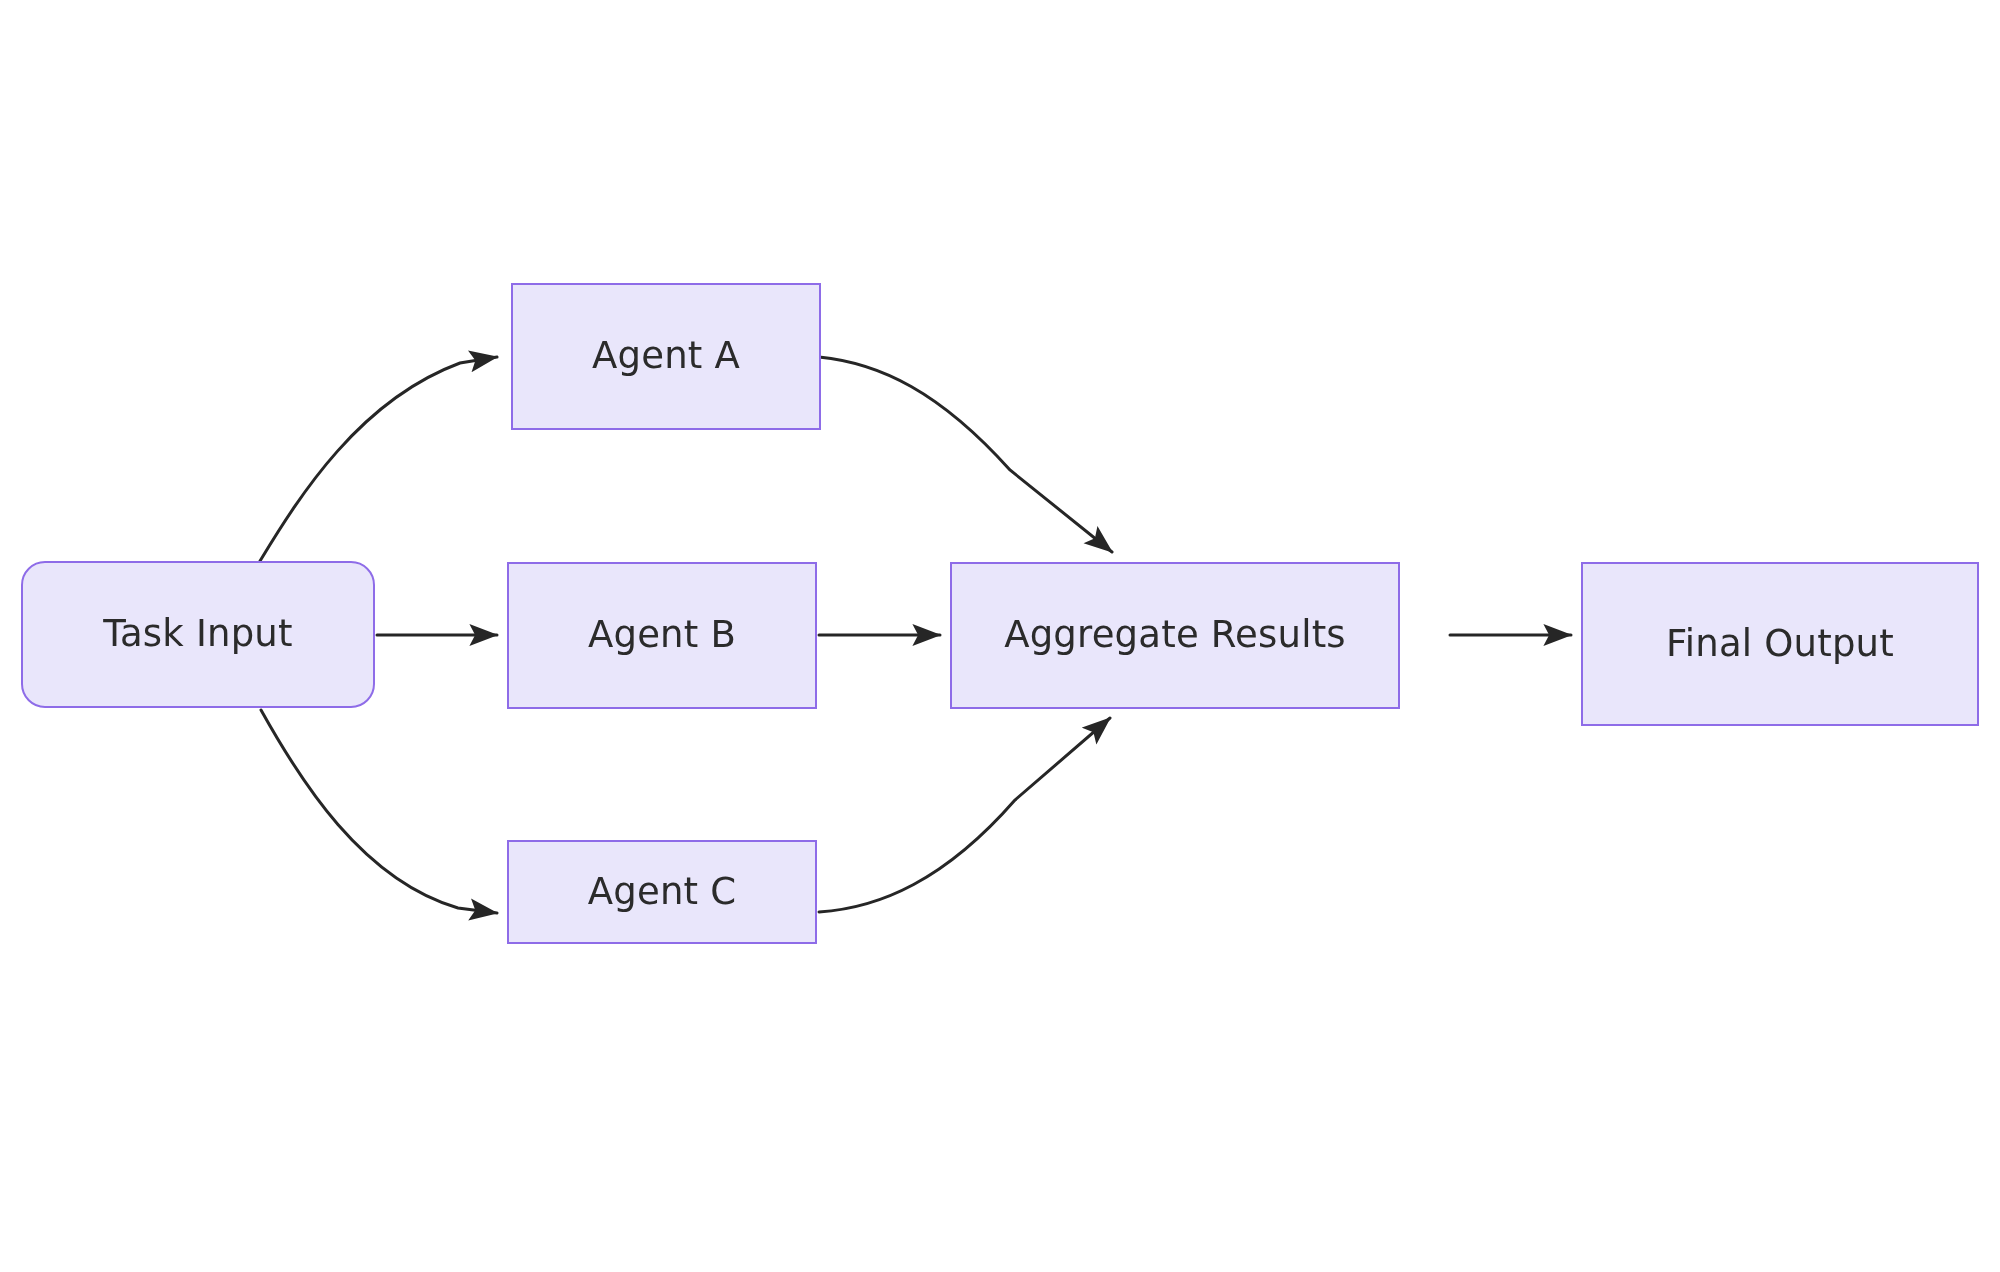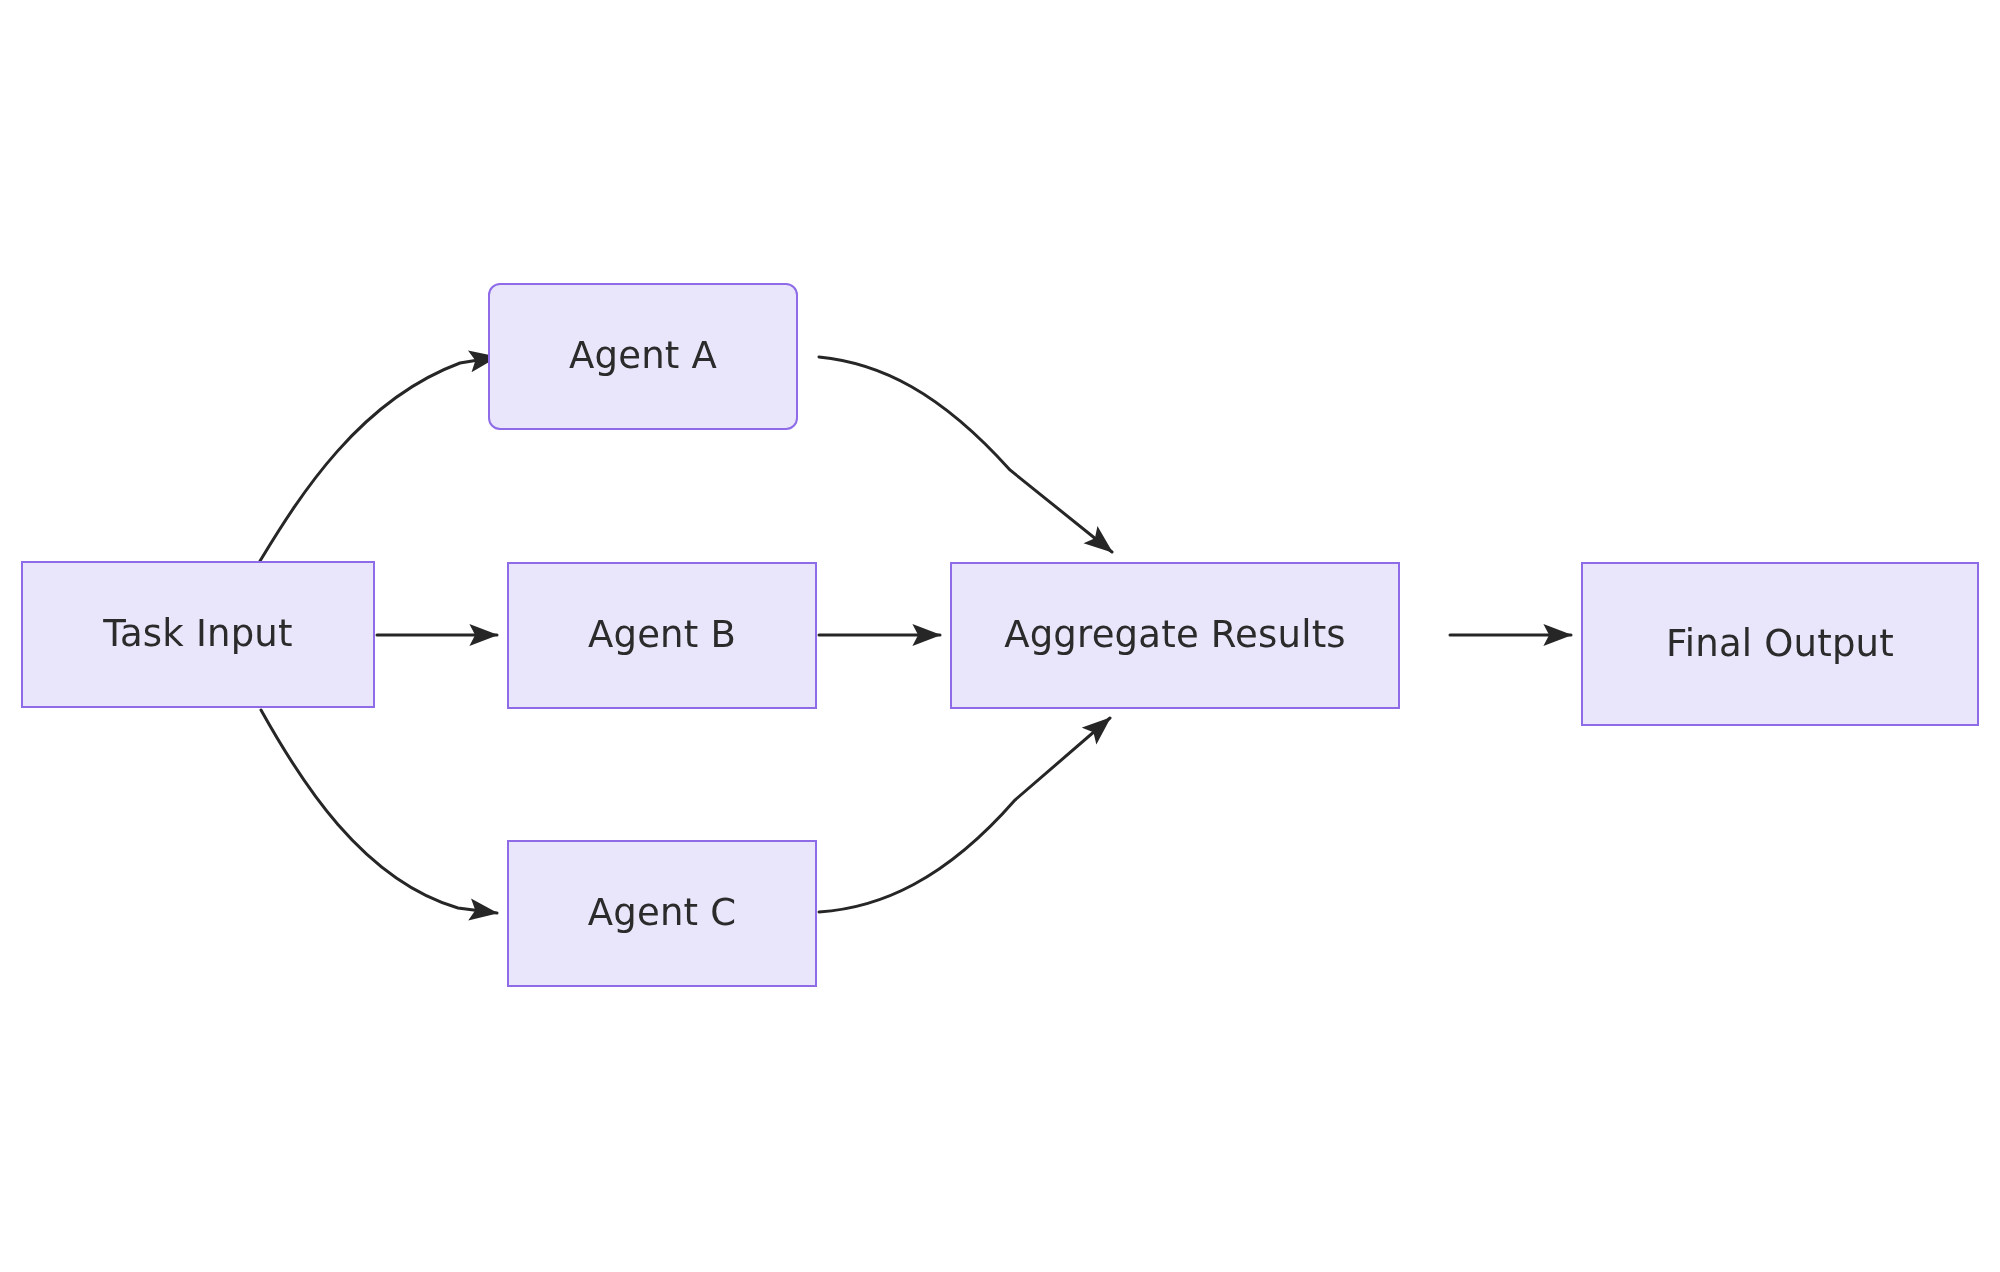--- a/index.html
+++ b/index.html
@@ -42,24 +42,24 @@
     font-family: "DejaVu Sans", "Liberation Sans", sans-serif;
     font-size: 37px;
     font-weight: 400;
     color: #2b2b2b;
     letter-spacing: 0.2px;
     line-height: 1.1;
     white-space: nowrap;
     text-align: center;
   }
   
-  #node-task-input      { left: 21px;   top: 561px; width: 354px; height: 147px; }
-  #node-agent-a         { left: 488px;  top: 283px; width: 310px; height: 147px; border-radius: 12px; }
+  #node-task-input      { left: 21px;   top: 561px; width: 354px; height: 147px; border-radius: 24px; }
+  #node-agent-a         { left: 511px;  top: 283px; width: 310px; height: 147px; }
   #node-agent-b         { left: 507px;  top: 562px; width: 310px; height: 147px; }
-  #node-agent-c         { left: 507px;  top: 840px; width: 310px; height: 147px; }
+  #node-agent-c         { left: 507px;  top: 840px; width: 310px; height: 104px; }
   #node-aggregate       { left: 950px;  top: 562px; width: 450px; height: 147px; }
   #node-final-output    { left: 1581px; top: 562px; width: 398px; height: 164px; }
 </style>
 </head>
 <body>
 
 <div id="diagram-root">
 
   <svg id="edge-layer" width="2000" height="1272" viewBox="0 0 2000 1272" xmlns="http://www.w3.org/2000/svg">
     <defs>

